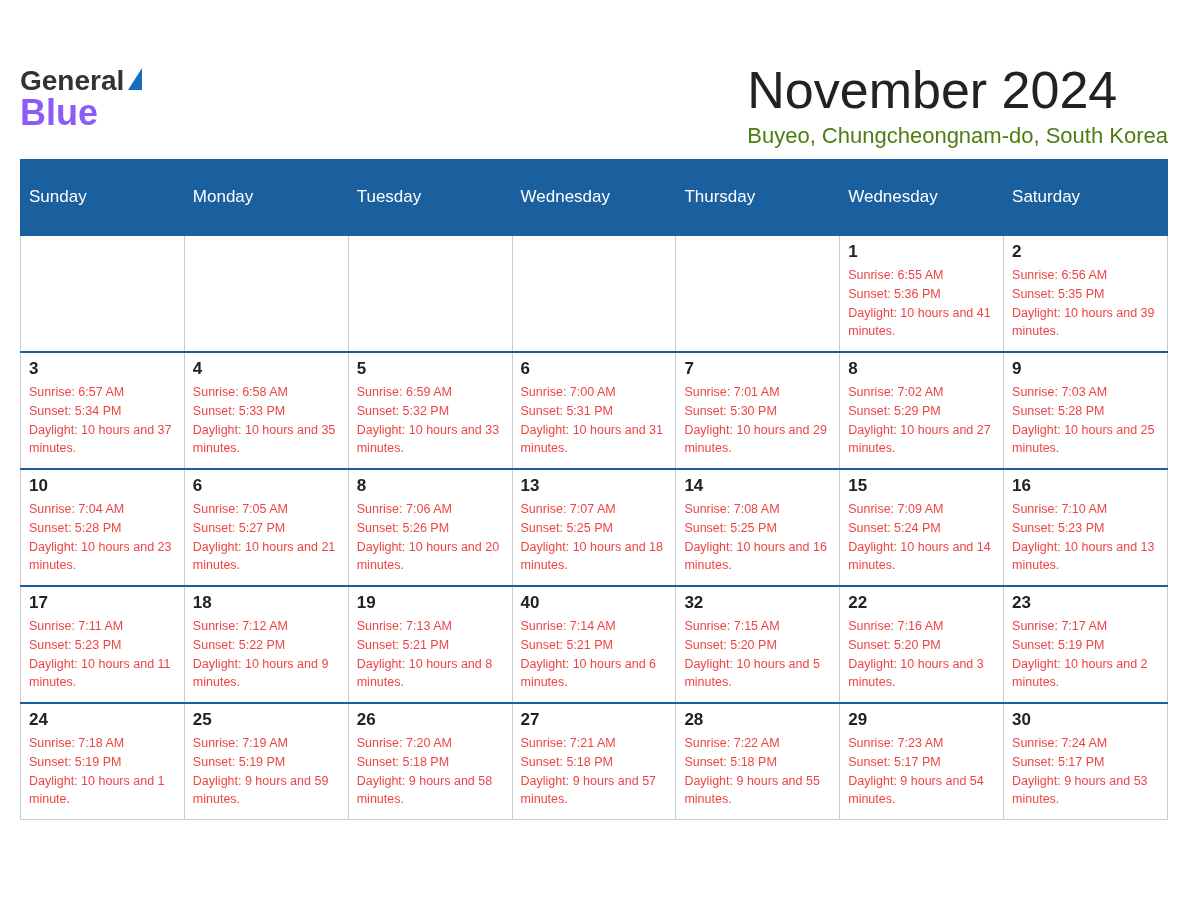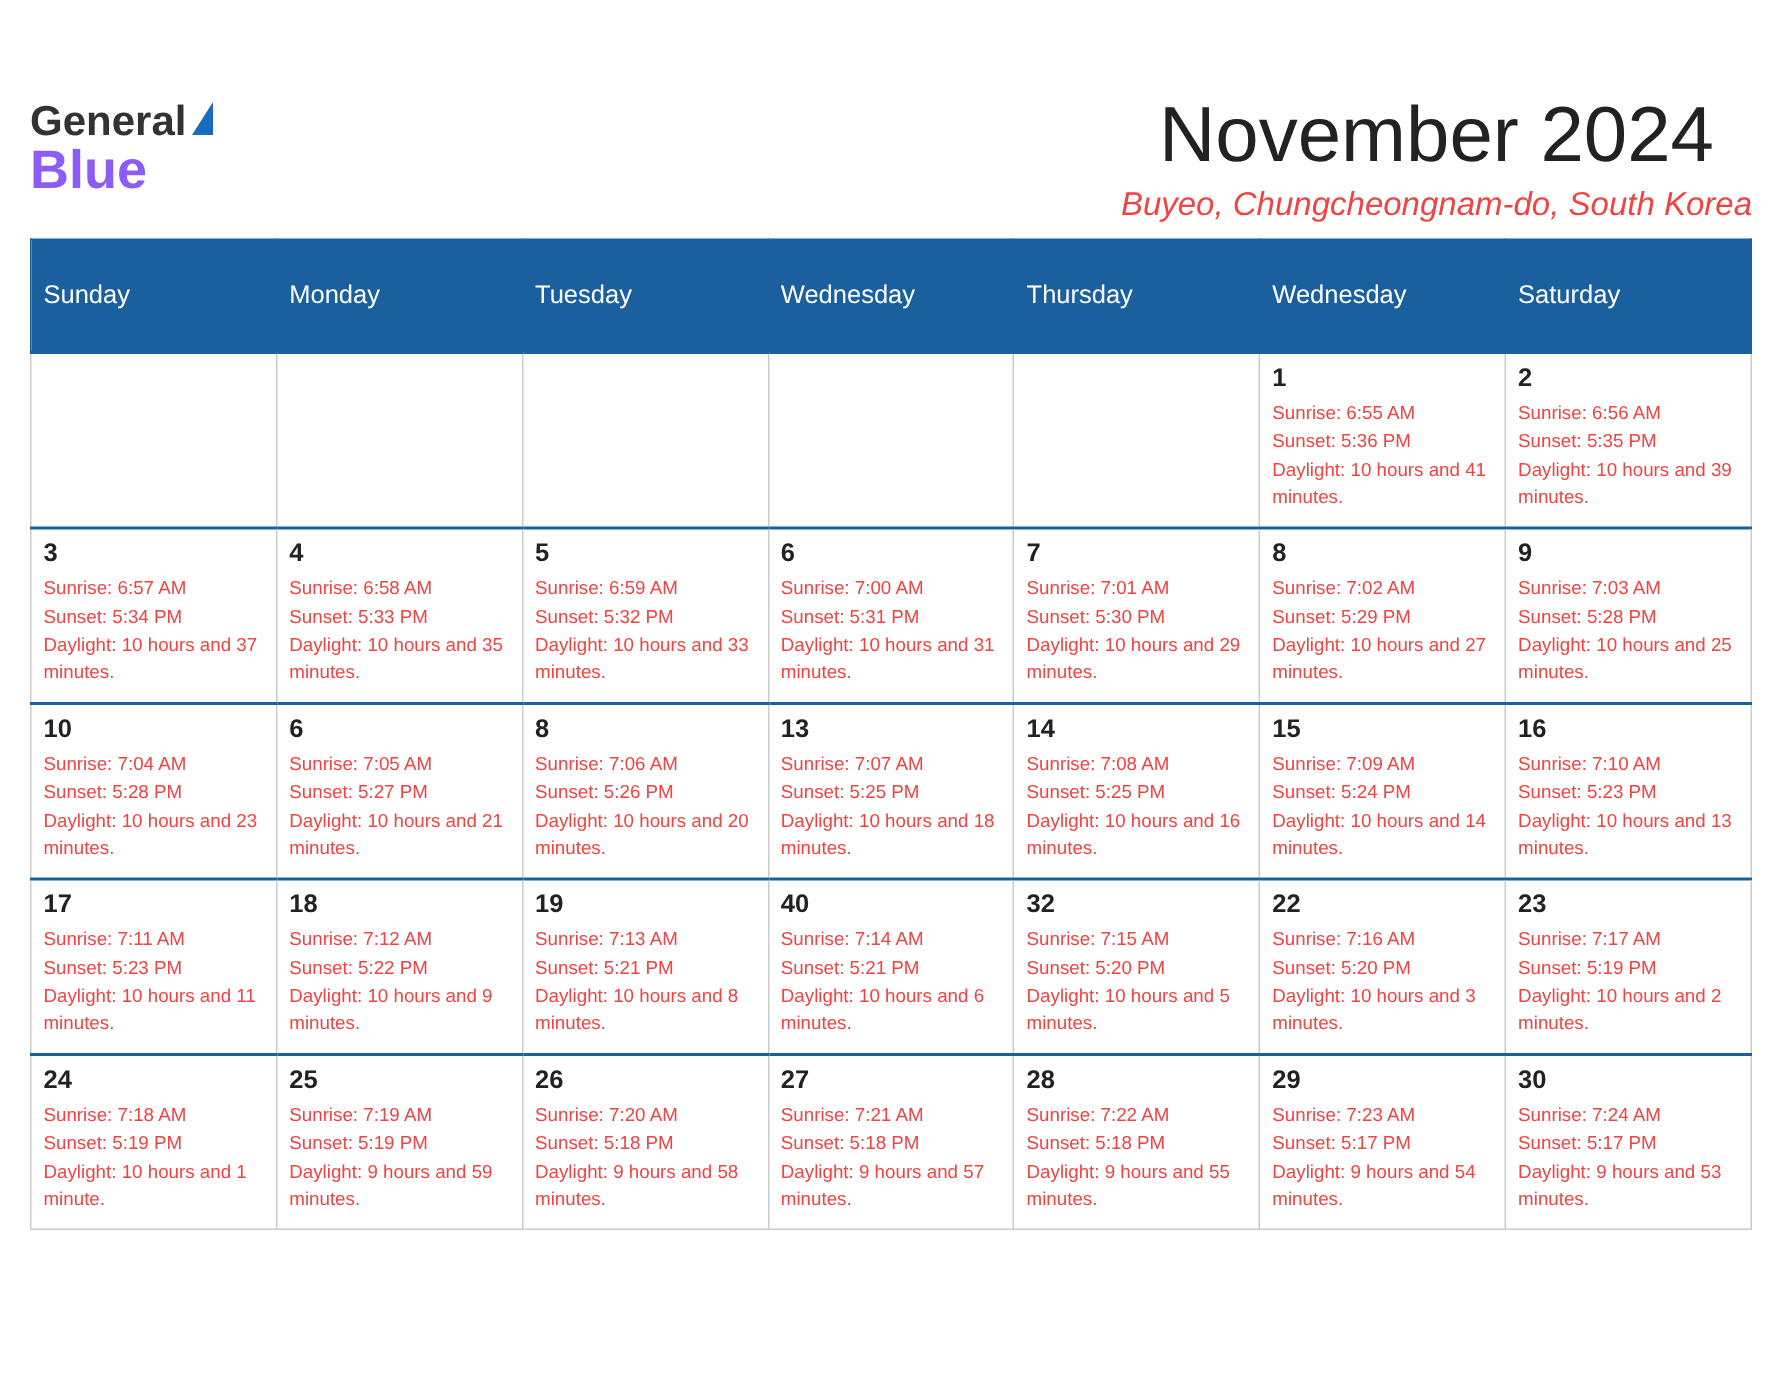--- a/index.html
+++ b/index.html
@@ -41,33 +41,32 @@
     }
     .logo-triangle {
       width: 0;
       height: 0;
       border-left: 14px solid transparent;
       border-bottom: 22px solid #1a6bbf;
       margin-left: 4px;
       margin-top: -4px;
     }
     .title-area {
-      text-align: center;
+      text-align: left;
     }
     .month-title {
       font-size: 52px;
       font-weight: normal;
       color: #222;
       line-height: 1.1;
     }
     .location-title {
       font-size: 22px;
-      color: #ef4444;
+      color: #4d7c0f;
       margin-top: 4px;
-      font-style: italic;
     }
     .calendar-table {
       width: 100%;
       border-collapse: collapse;
       margin-top: 8px;
     }
     .calendar-table th {
       background-color: #1a5f9e;
       color: #fff;
       padding: 27px 8px;

